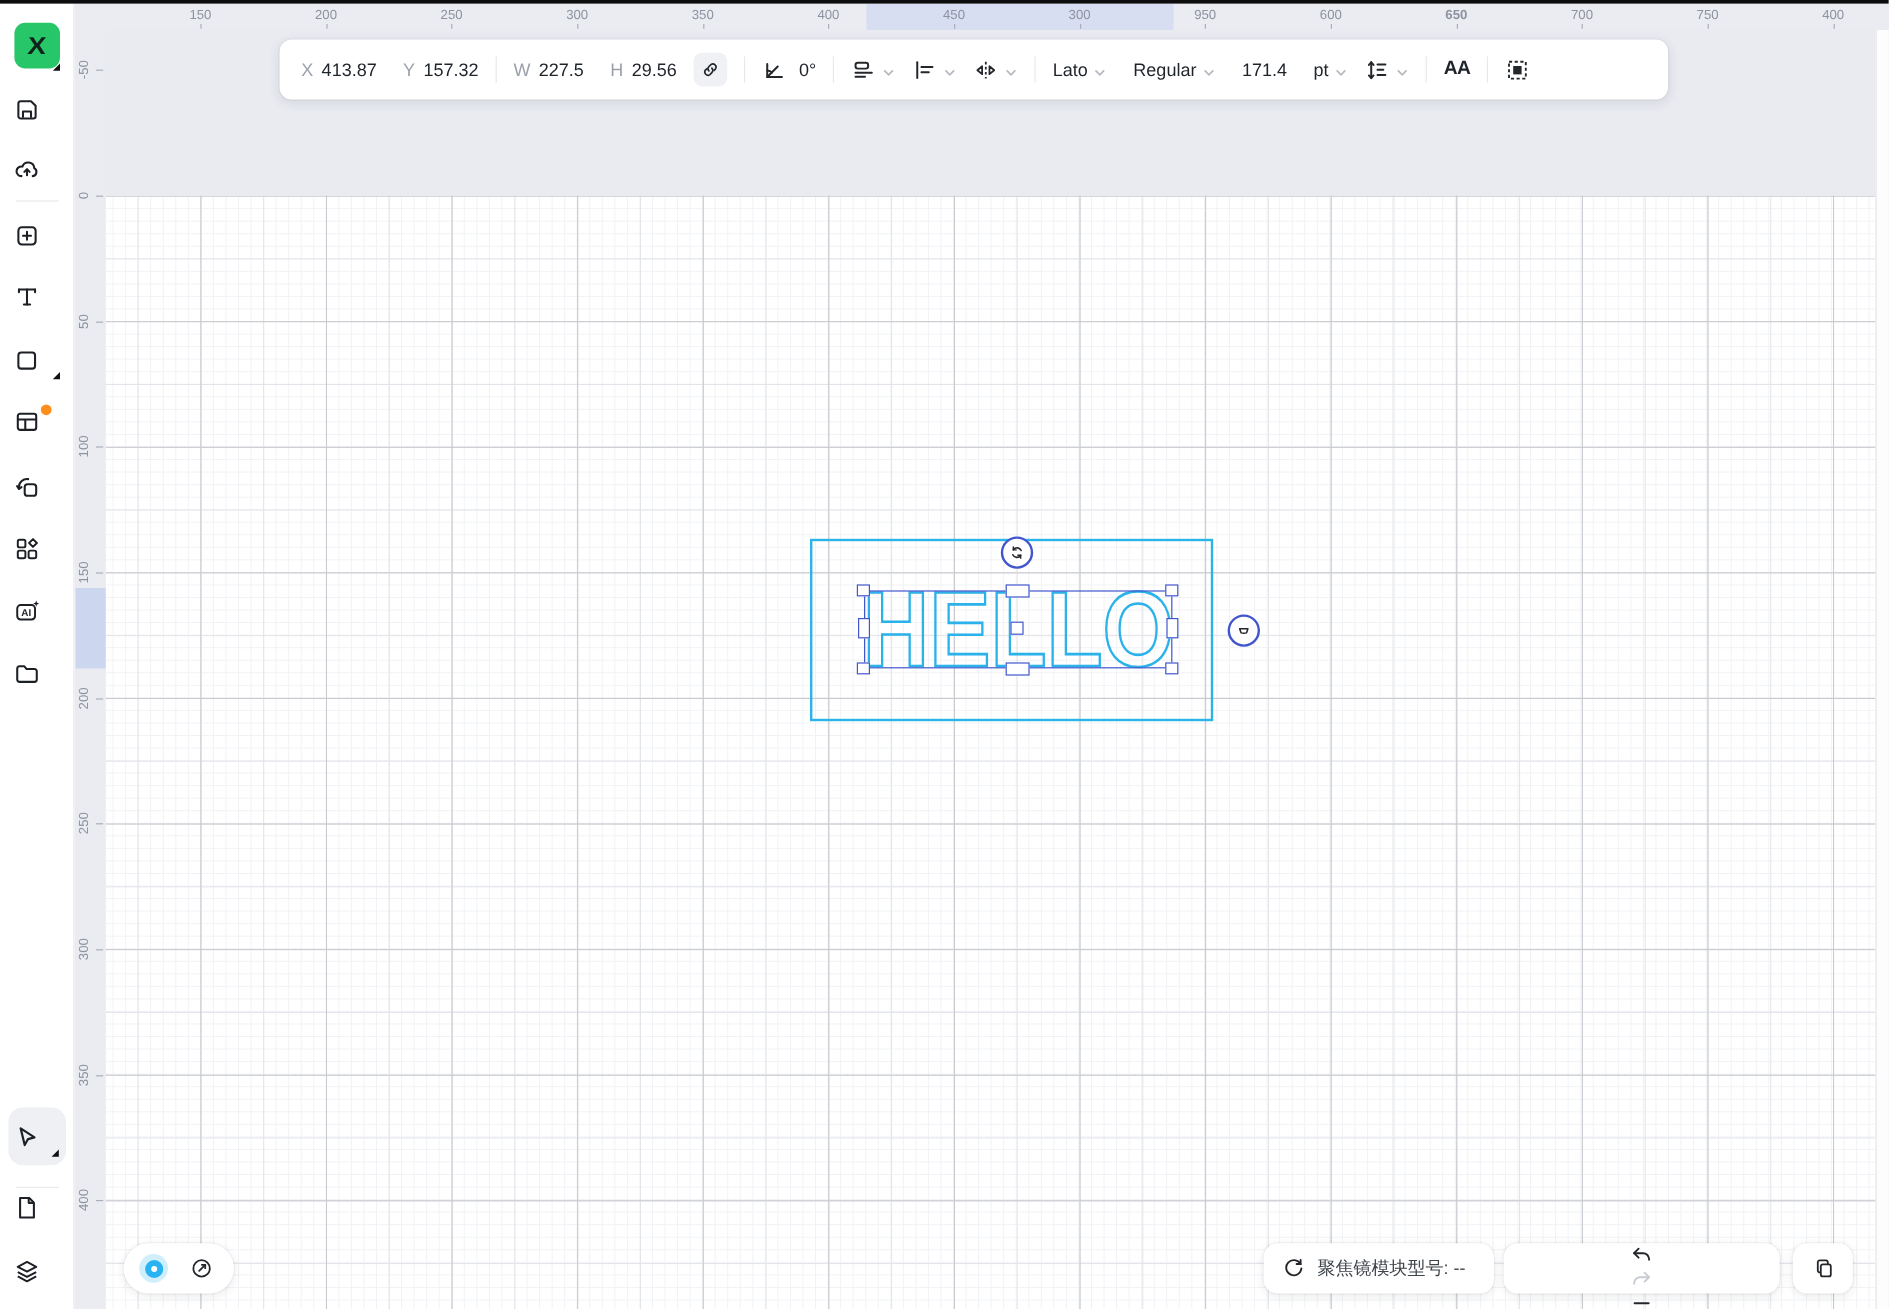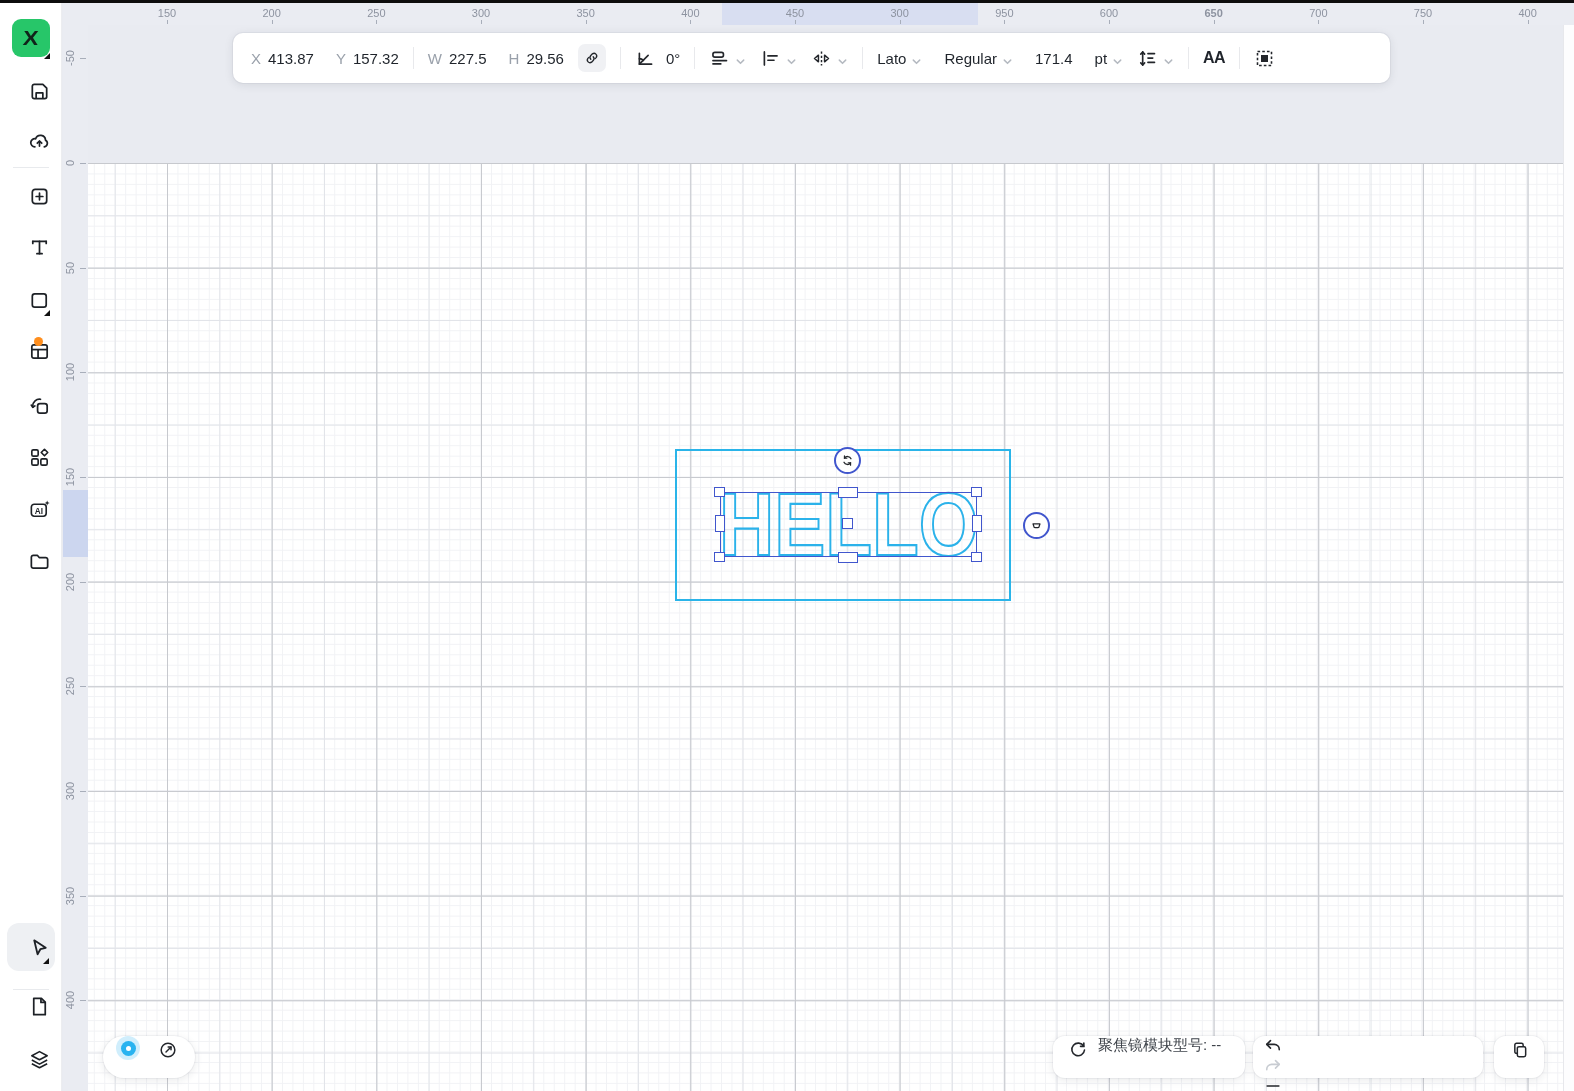--- a/index.html
+++ b/index.html
@@ -7,21 +7,21 @@
               font-family:"Liberation Sans", sans-serif; }
   #app { position:relative; width:1574px; height:1091px; background:#e9ebf1; }
 
   
   #top-strip { position:absolute; left:0; top:0; width:1574px; height:3px; background:#0d0d0d; z-index:40; }
 
   
   #sidebar { position:absolute; left:0; top:3px; width:62px; height:1088px; background:#ffffff;
              border-right:1px solid #ecedf0; z-index:30; }
   .sb-item { position:absolute; left:50%; transform:translateX(-50%); width:40px; height:40px;
-             display:flex; align-items:center; justify-content:flex-end; color:#1d2126; border-radius:10px; cursor:pointer; }
+             display:flex; align-items:center; justify-content:flex-start; color:#1d2126; border-radius:10px; cursor:pointer; }
   .sb-item svg { width:23px; height:23px; }
   #logo-btn { position:absolute; left:12px; top:16px; width:38px; height:38px; background:#27c669;
               border-radius:9px; display:flex; align-items:center; justify-content:center; }
   #logo-btn span { font-weight:bold; font-size:23px; color:#10231a; transform:scaleY(.88) skewX(-4deg); }
   .corner-tri { position:absolute; width:0; height:0; border-left:6px solid transparent; border-bottom:6px solid #111; }
   .sb-divider { position:absolute; left:13px; width:36px; height:1px; background:#e8eaed; }
   #tool-select-bg { position:absolute; left:7px; top:920px; width:48px; height:48px; background:#eef0f3; border-radius:12px; }
   .notif-dot { position:absolute; width:9px; height:9px; border-radius:50%; background:#ff8e1d; }
 
   
@@ -88,21 +88,21 @@
   #link-chip { width:28px; height:28px; background:#f0f1f4; border-radius:7px; display:flex;
                align-items:center; justify-content:center; color:#23262b; cursor:pointer; }
   #link-chip svg { width:16px; height:16px; }
   .tb-text-btn { cursor:pointer; }
   #aa-btn { font-weight:800; font-size:16px; letter-spacing:-.5px; cursor:pointer; }
   .sp14 { width:14px; flex:none; } .sp10 { width:10px; flex:none; } .sp22 { width:22px; flex:none; }
 
   
   .pill { position:absolute; background:#fff; border-radius:12px;
           box-shadow:0 2px 8px rgba(30,35,48,.10), 0 0 0 1px rgba(30,35,48,.04);
-          display:flex; z-index:20; }
+          display:flex; align-items:center; z-index:20; }
   #pill-left { left:103px; top:1036px; width:92px; height:42px; border-radius:21px; justify-content:space-evenly; }
   #blue-dot { width:24px; height:24px; border-radius:50%; background:rgba(41,179,240,.22);
               display:flex; align-items:center; justify-content:center; cursor:pointer; }
   #blue-dot .core { width:15px; height:15px; border-radius:50%; background:#29b3f0;
                     display:flex; align-items:center; justify-content:center; }
   #blue-dot .dotc { width:5px; height:5px; border-radius:50%; background:#fff; }
   .ic-btn { width:28px; height:28px; display:flex; align-items:center; justify-content:center;
             color:#23262b; cursor:pointer; }
   .ic-btn svg { width:20px; height:20px; }
   #pill-module { left:1053px; top:1036px; width:192px; height:42px; padding:0 14px; gap:9px; }

